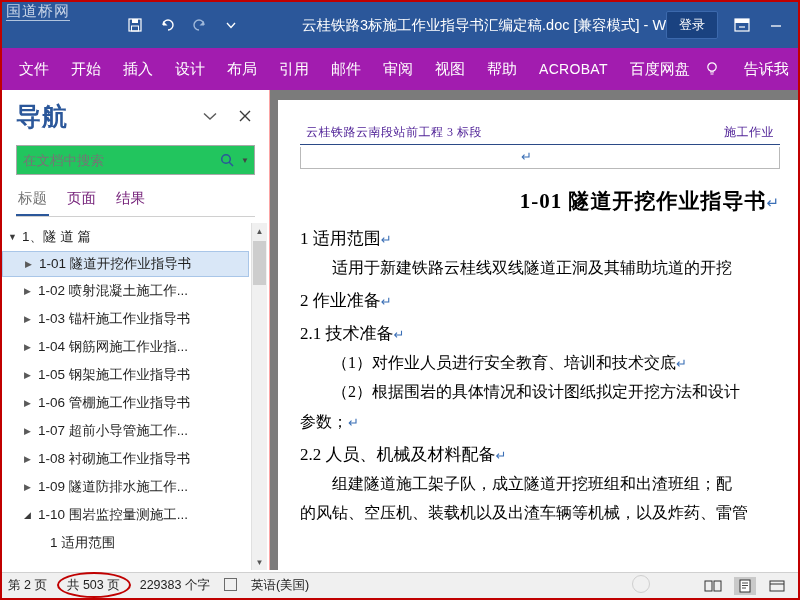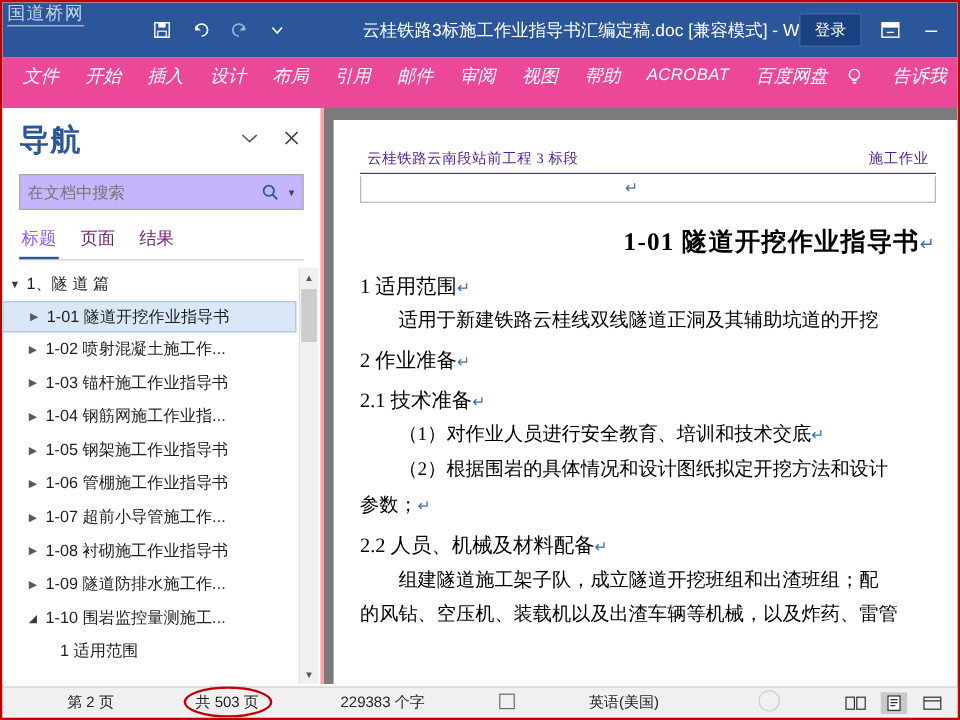--- a/index.html
+++ b/index.html
@@ -83,27 +83,26 @@
     font-family: "Liberation Serif", serif;
   }
   .wm-topleft .u {
     border-bottom: 1px solid #c9d7ea;
     padding-bottom: 1px;
   }
 
   
   .ribbon {
     height: 42px;
-    background: #ec4899;
-    display: flex;
-    align-items: flex-start;
+    background: #a21caf;
+    display: flex;
+    align-items: center;
     padding: 0 6px;
     color: #ffffff;
     position: relative;
-    font-style: italic;
   }
   .rtab {
     font-size: 15px;
     padding: 6px 11px;
     color: #ffffff;
     white-space: nowrap;
   }
   .rtab.acrobat { font-size: 14px; letter-spacing: 0.3px; }
   .ribbon-right {
     margin-left: auto;
@@ -122,21 +121,21 @@
     position: relative;
     height: 480px;
     display: flex;
     background: #ffffff;
   }
 
   
   .navpane {
     width: 268px;
     background: #ffffff;
-    border-right: 3px solid #fca5a5;
+    border-right: 1px solid #fca5a5;
     display: flex;
     flex-direction: column;
     position: relative;
   }
   .nav-header {
     display: flex;
     align-items: center;
     padding: 10px 10px 4px 14px;
     gap: 8px;
   }
@@ -159,21 +158,21 @@
     line-height: 1;
   }
   .nav-close { font-size: 20px; color: #3b3b3b; }
 
   .searchrow {
     margin: 8px 14px 0 14px;
     height: 30px;
     border: 1px solid #a8a8a8;
     display: flex;
     align-items: center;
-    background: #c4b5fd;
+    background: #22c55e;
   }
   .searchrow input {
     border: 0;
     outline: none;
     flex: 1;
     height: 100%;
     padding: 0 6px;
     font-size: 13.5px;
     color: #444;
     font-family: "Liberation Sans", sans-serif;
@@ -197,21 +196,21 @@
     margin: 10px 14px 0 14px;
     border-bottom: 1px solid #d0d0d0;
     gap: 16px;
   }
   .navtab {
     font-size: 14.5px;
     color: #701a75;
     padding: 4px 2px 6px 2px;
   }
   .navtab.active {
-    color: #8b5cf6;
+    color: #737373;
     border-bottom: 2px solid #2b579a;
   }
 
   .navlist {
     flex: 1;
     margin-top: 6px;
     position: relative;
     overflow: hidden;
     padding-right: 20px;
   }
@@ -338,21 +337,21 @@
     height: 26px;
     background: #f0f0f0;
     border-top: 1px solid #d0d0d0;
     display: flex;
     align-items: center;
     font-size: 12.5px;
     color: #222;
     padding: 0 6px;
     gap: 14px;
   }
-  .status-seg { white-space: nowrap; margin-left: 48px; }
+  .status-seg { white-space: nowrap; }
   .status-pages {
     position: relative;
     padding: 1px 6px;
   }
   .ellipse {
     position: absolute;
     left: -4px; top: -4px;
     width: 74px; height: 26px;
     border: 2px solid #c00000;
     border-radius: 50%;

